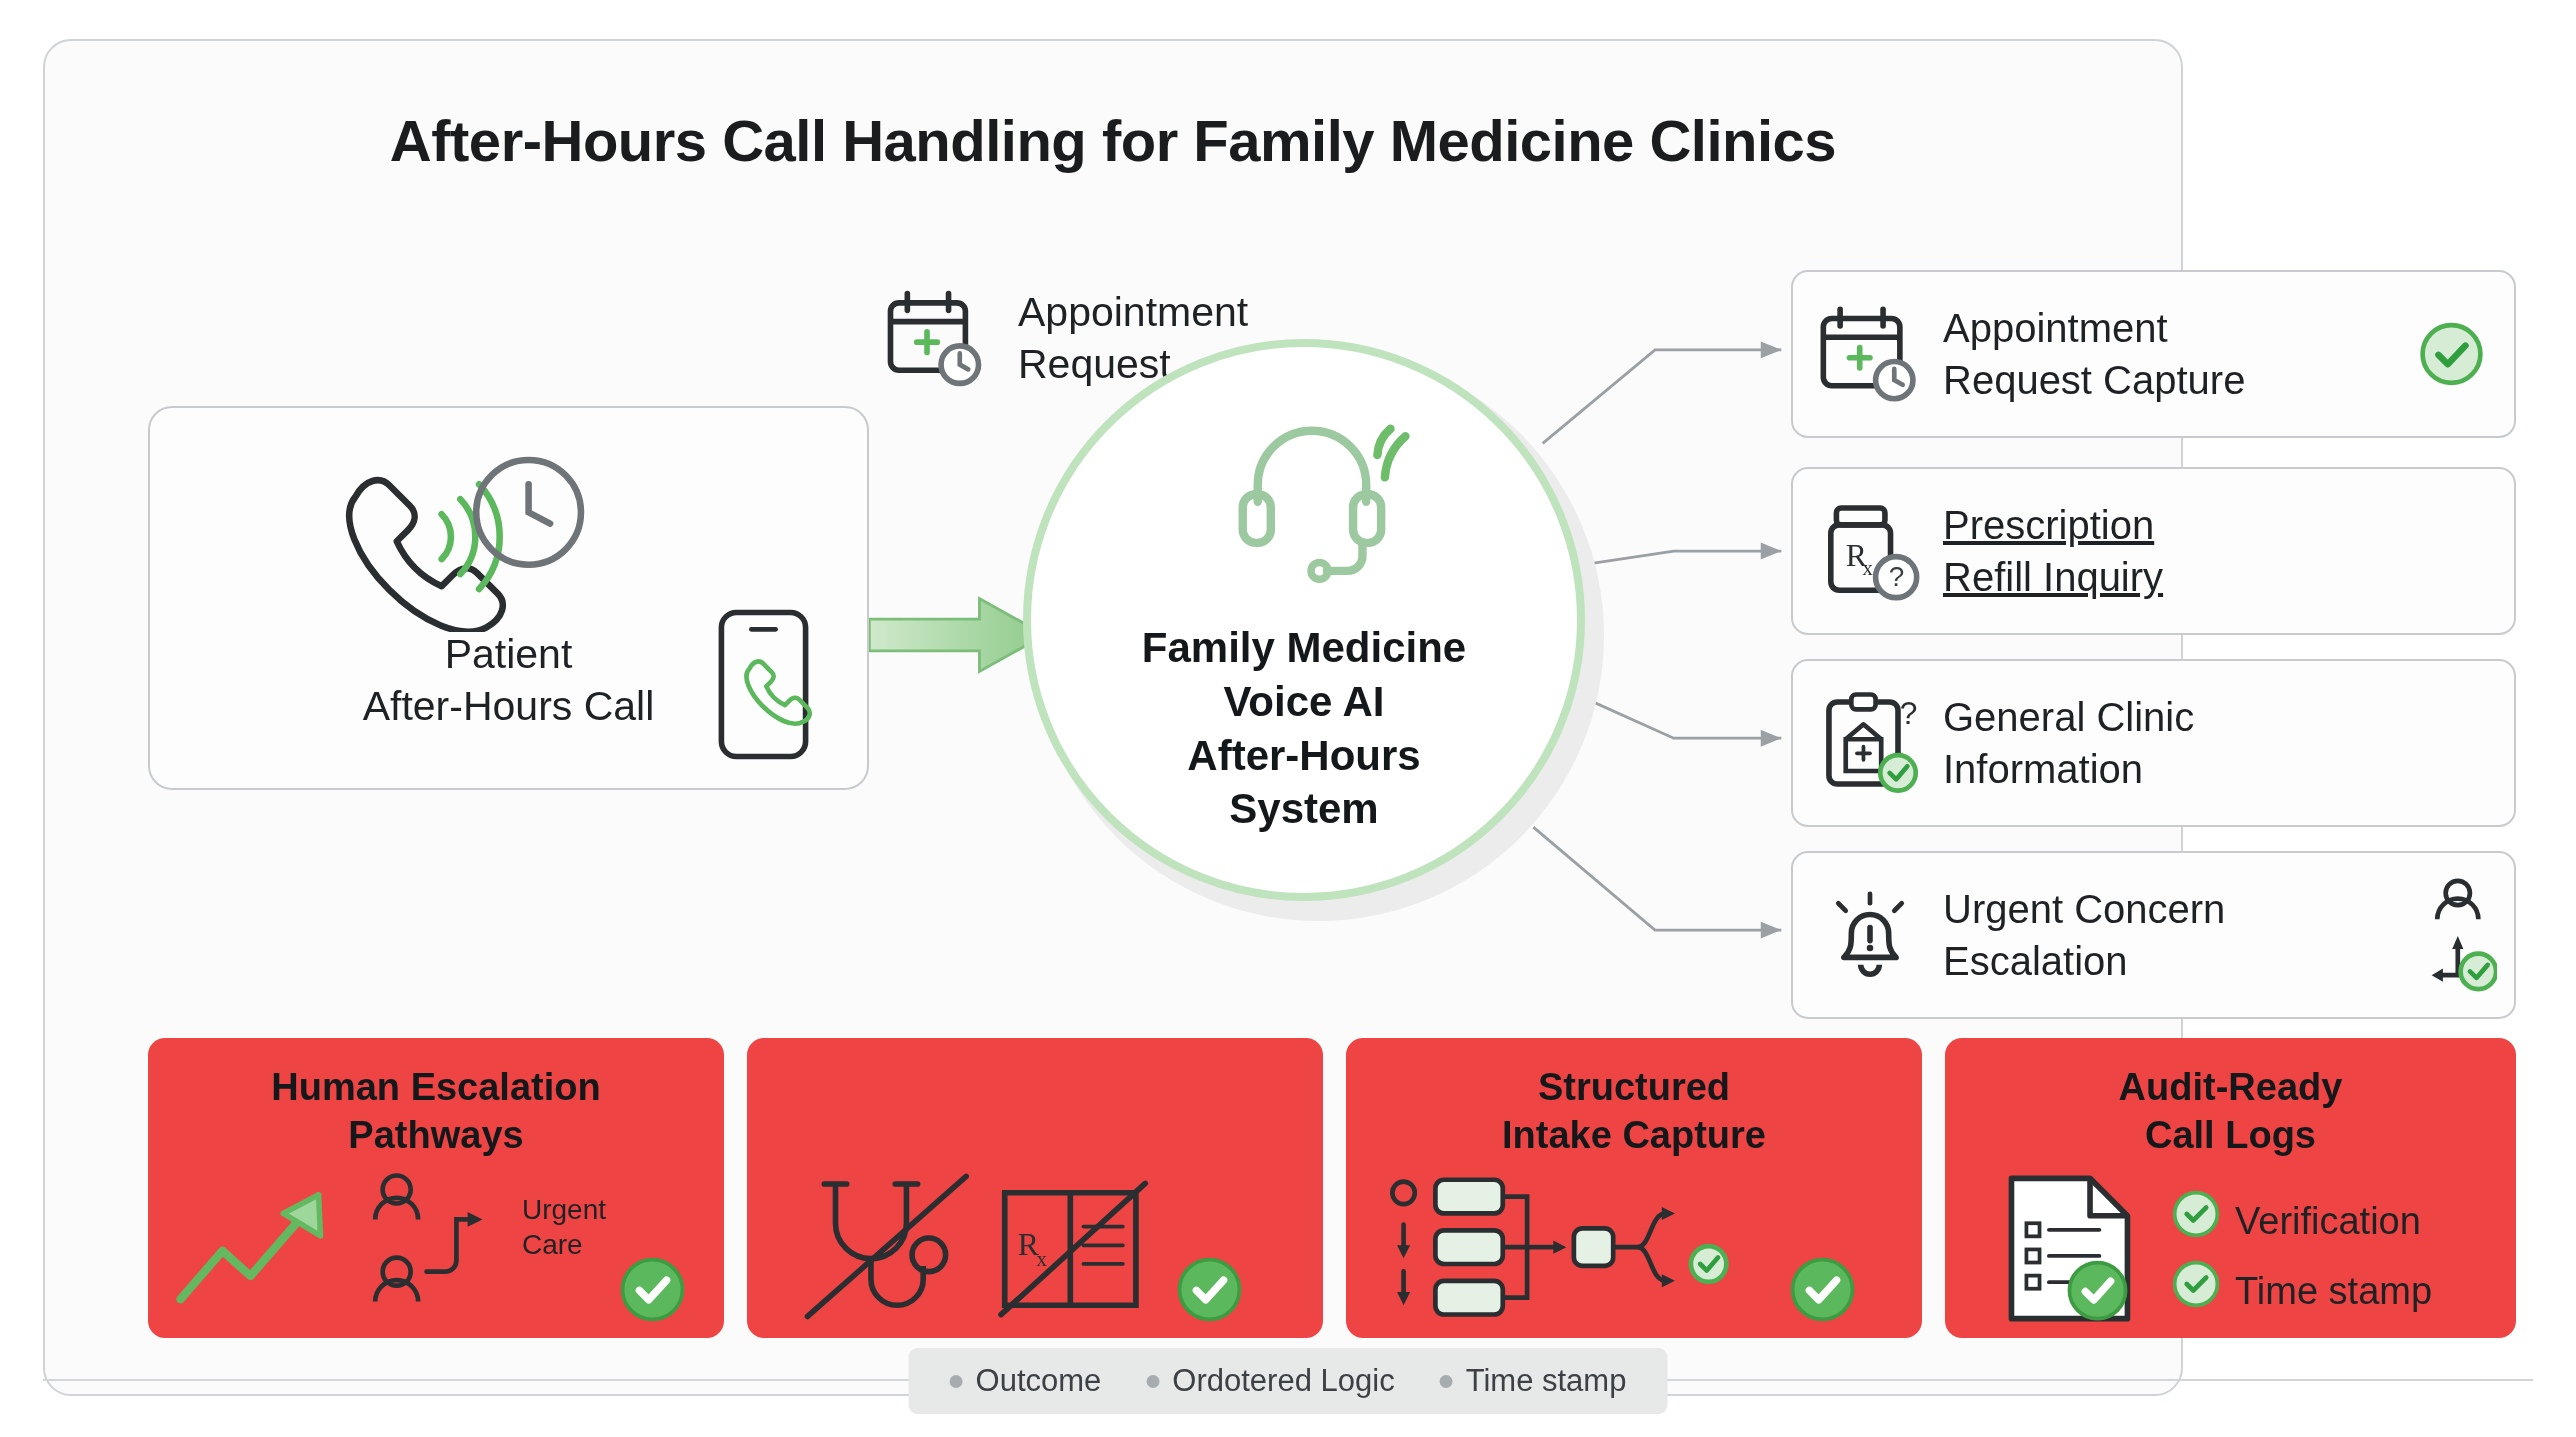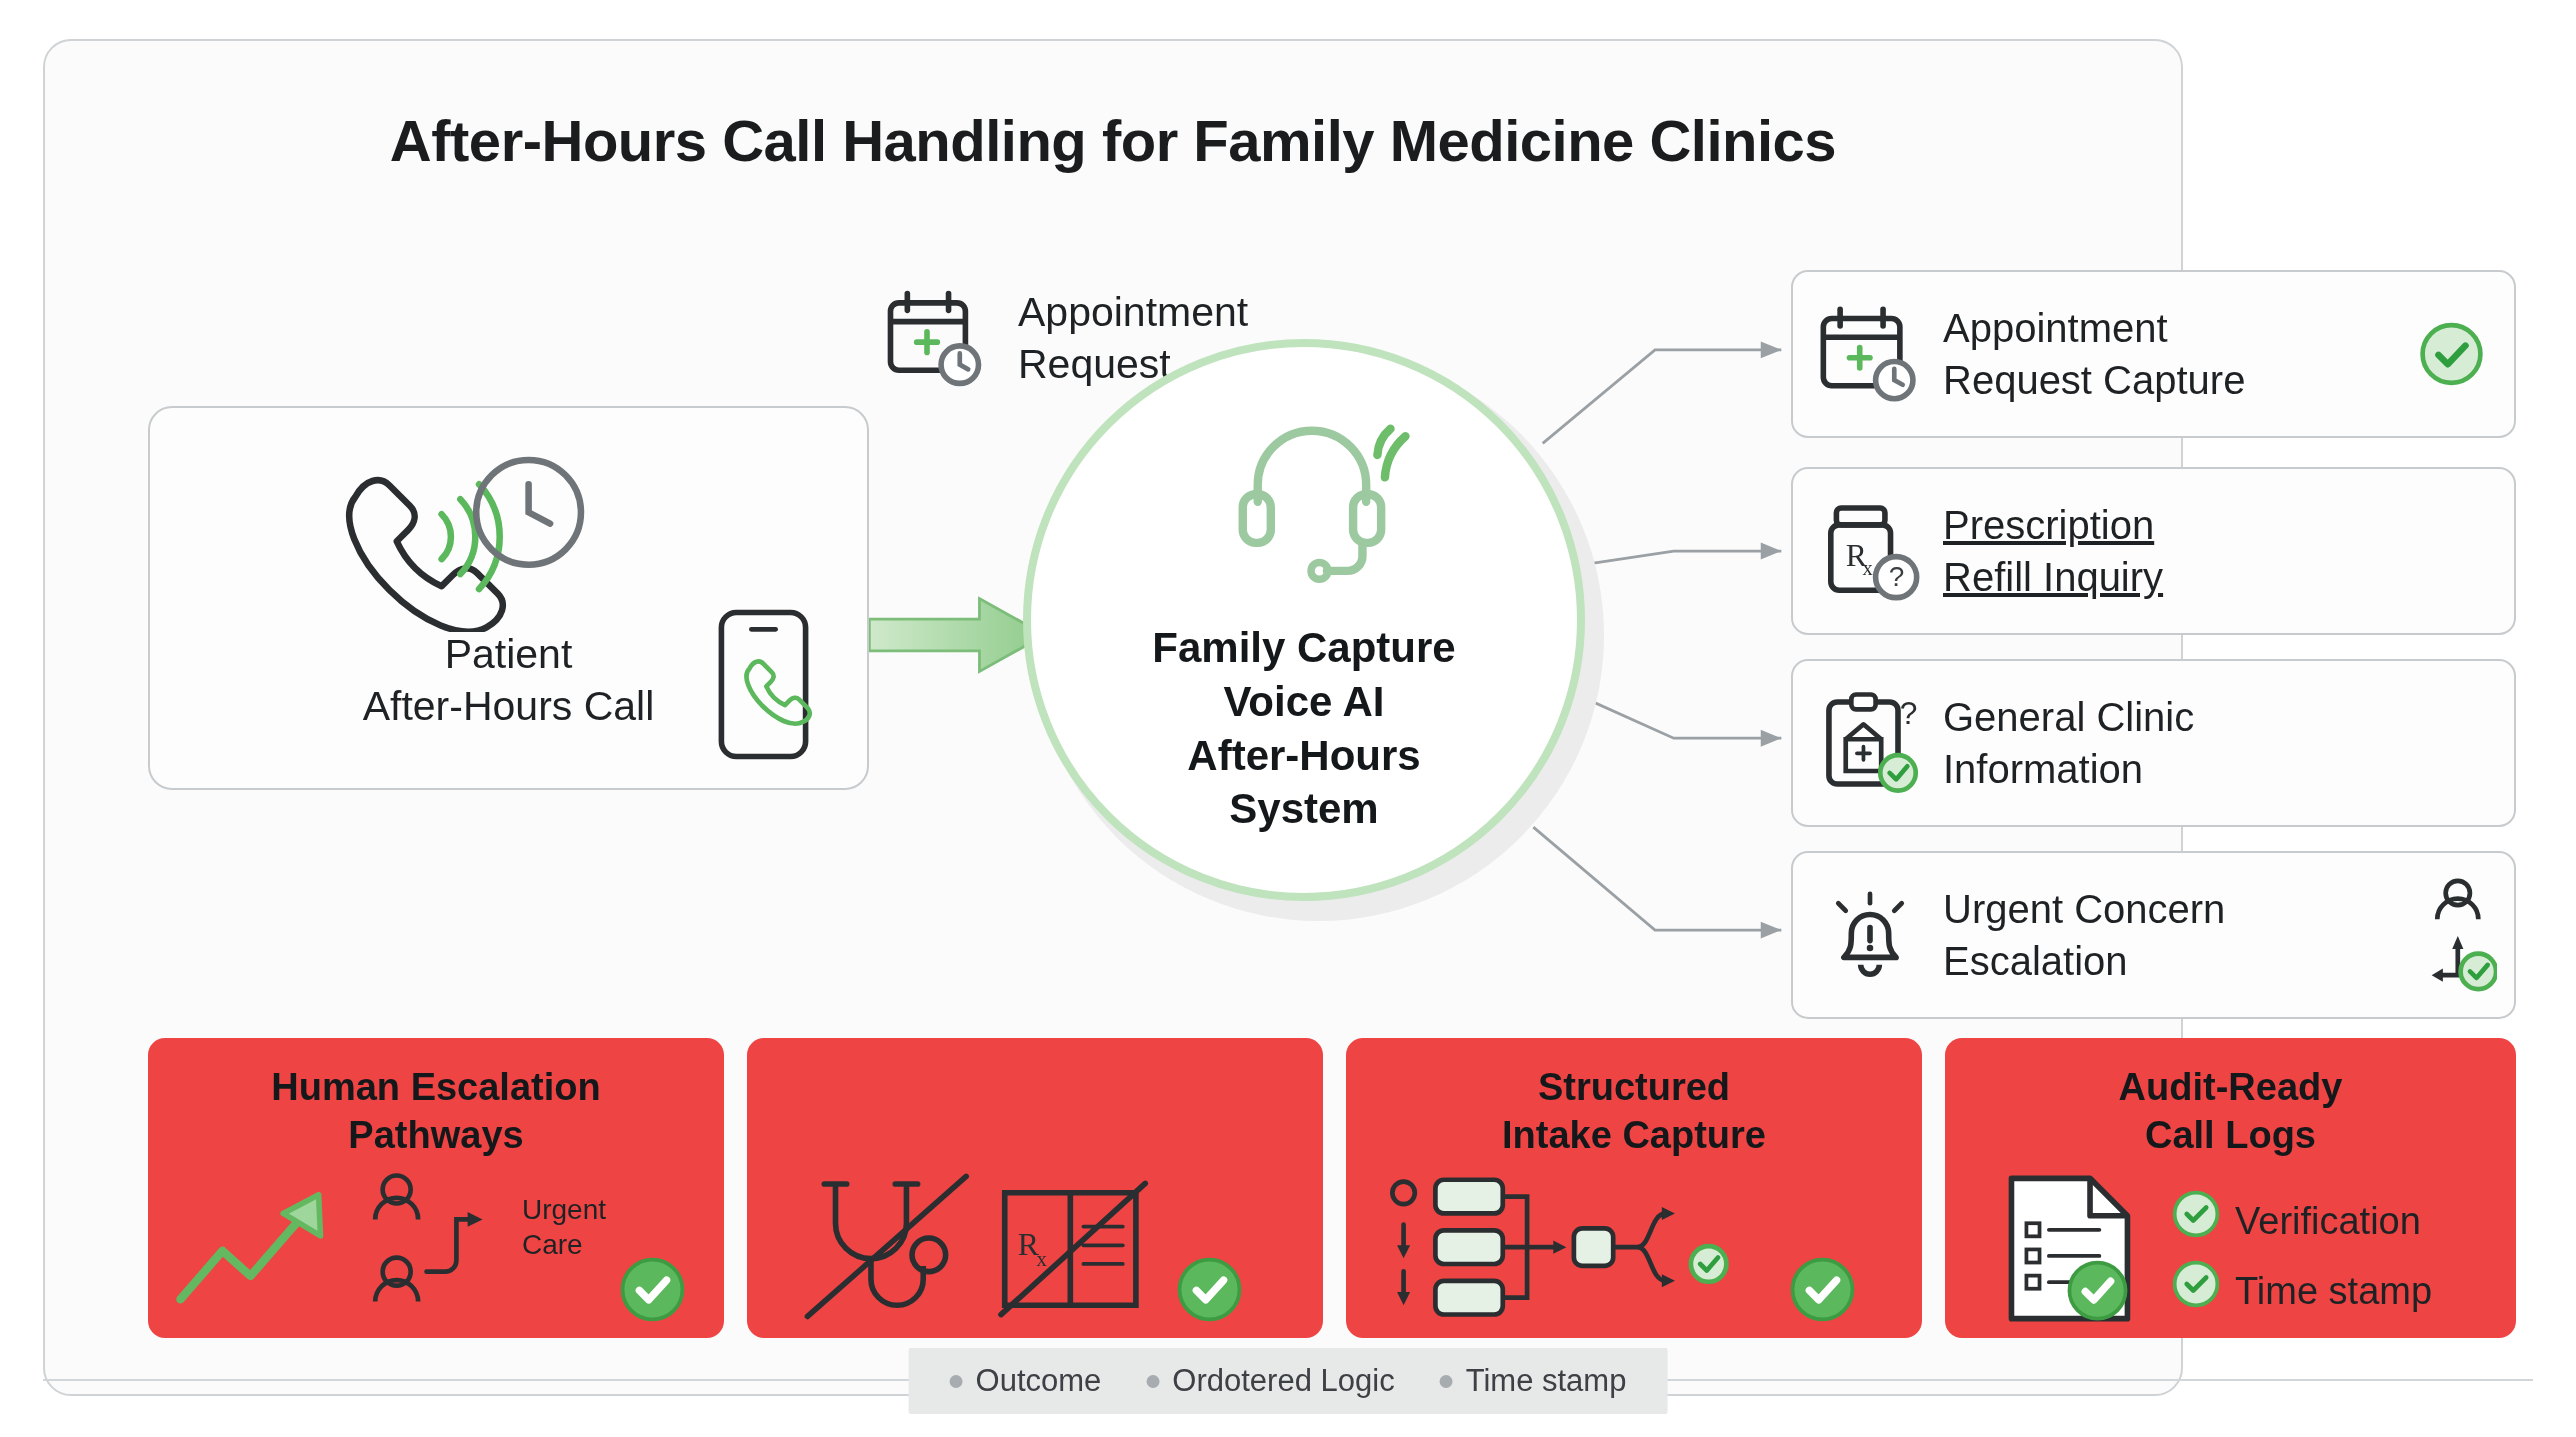--- a/index.html
+++ b/index.html
@@ -199,21 +199,21 @@
   }
 
   
   .legend {
     position: absolute;
     left: 50%;
     transform: translateX(-50%);
     top: 1348px;
     height: 66px;
     background: #e7e9e8;
-    border-radius: 2px;
+    border-radius: 9px;
     display: flex;
     align-items: center;
     gap: 45px;
     padding: 0 41px;
   }
   .legend-item {
     display: flex;
     align-items: center;
     gap: 13px;
     font-size: 31px;
@@ -313,21 +313,21 @@
     <path d="M40 112 v-18 a58 58 0 0 1 116 0 v18" fill="none" stroke="#9dc9a0" stroke-width="9" stroke-linecap="round"></path>
     <rect x="24" y="104" width="30" height="52" rx="14" fill="none" stroke="#9dc9a0" stroke-width="9"></rect>
     <rect x="142" y="104" width="30" height="52" rx="14" fill="none" stroke="#9dc9a0" stroke-width="9"></rect>
     <path d="M152 156 v14 a16 16 0 0 1 -16 16 h-22" fill="none" stroke="#9dc9a0" stroke-width="9" stroke-linecap="round"></path>
     <circle cx="106" cy="186" r="9" fill="none" stroke="#9dc9a0" stroke-width="8"></circle>
     <g fill="none" stroke="#6dbd6a" stroke-width="9" stroke-linecap="round">
       <path d="M168 62 a40 40 0 0 1 14 -28"></path>
       <path d="M176 86 a64 64 0 0 1 22 -44"></path>
     </g>
   </svg>
-  <div class="hub-text" style="white-space:pre-line;">Family Capture
+  <div class="hub-text" style="white-space:pre-line;">Family Medicine
 Voice AI
 After-Hours
 System</div>
 
   <div class="out-card" style="top:229px; height:168px;">
     <svg class="oc-icon" viewBox="0 0 120 120">
       <rect x="10" y="22" width="82" height="72" rx="9" fill="none" stroke="#2b2e30" stroke-width="6"></rect>
       <line x1="10" y1="42" x2="92" y2="42" stroke="#2b2e30" stroke-width="6"></line>
       <line x1="28" y1="12" x2="28" y2="30" stroke="#2b2e30" stroke-width="6" stroke-linecap="round"></line>
       <line x1="74" y1="12" x2="74" y2="30" stroke="#2b2e30" stroke-width="6" stroke-linecap="round"></line>

